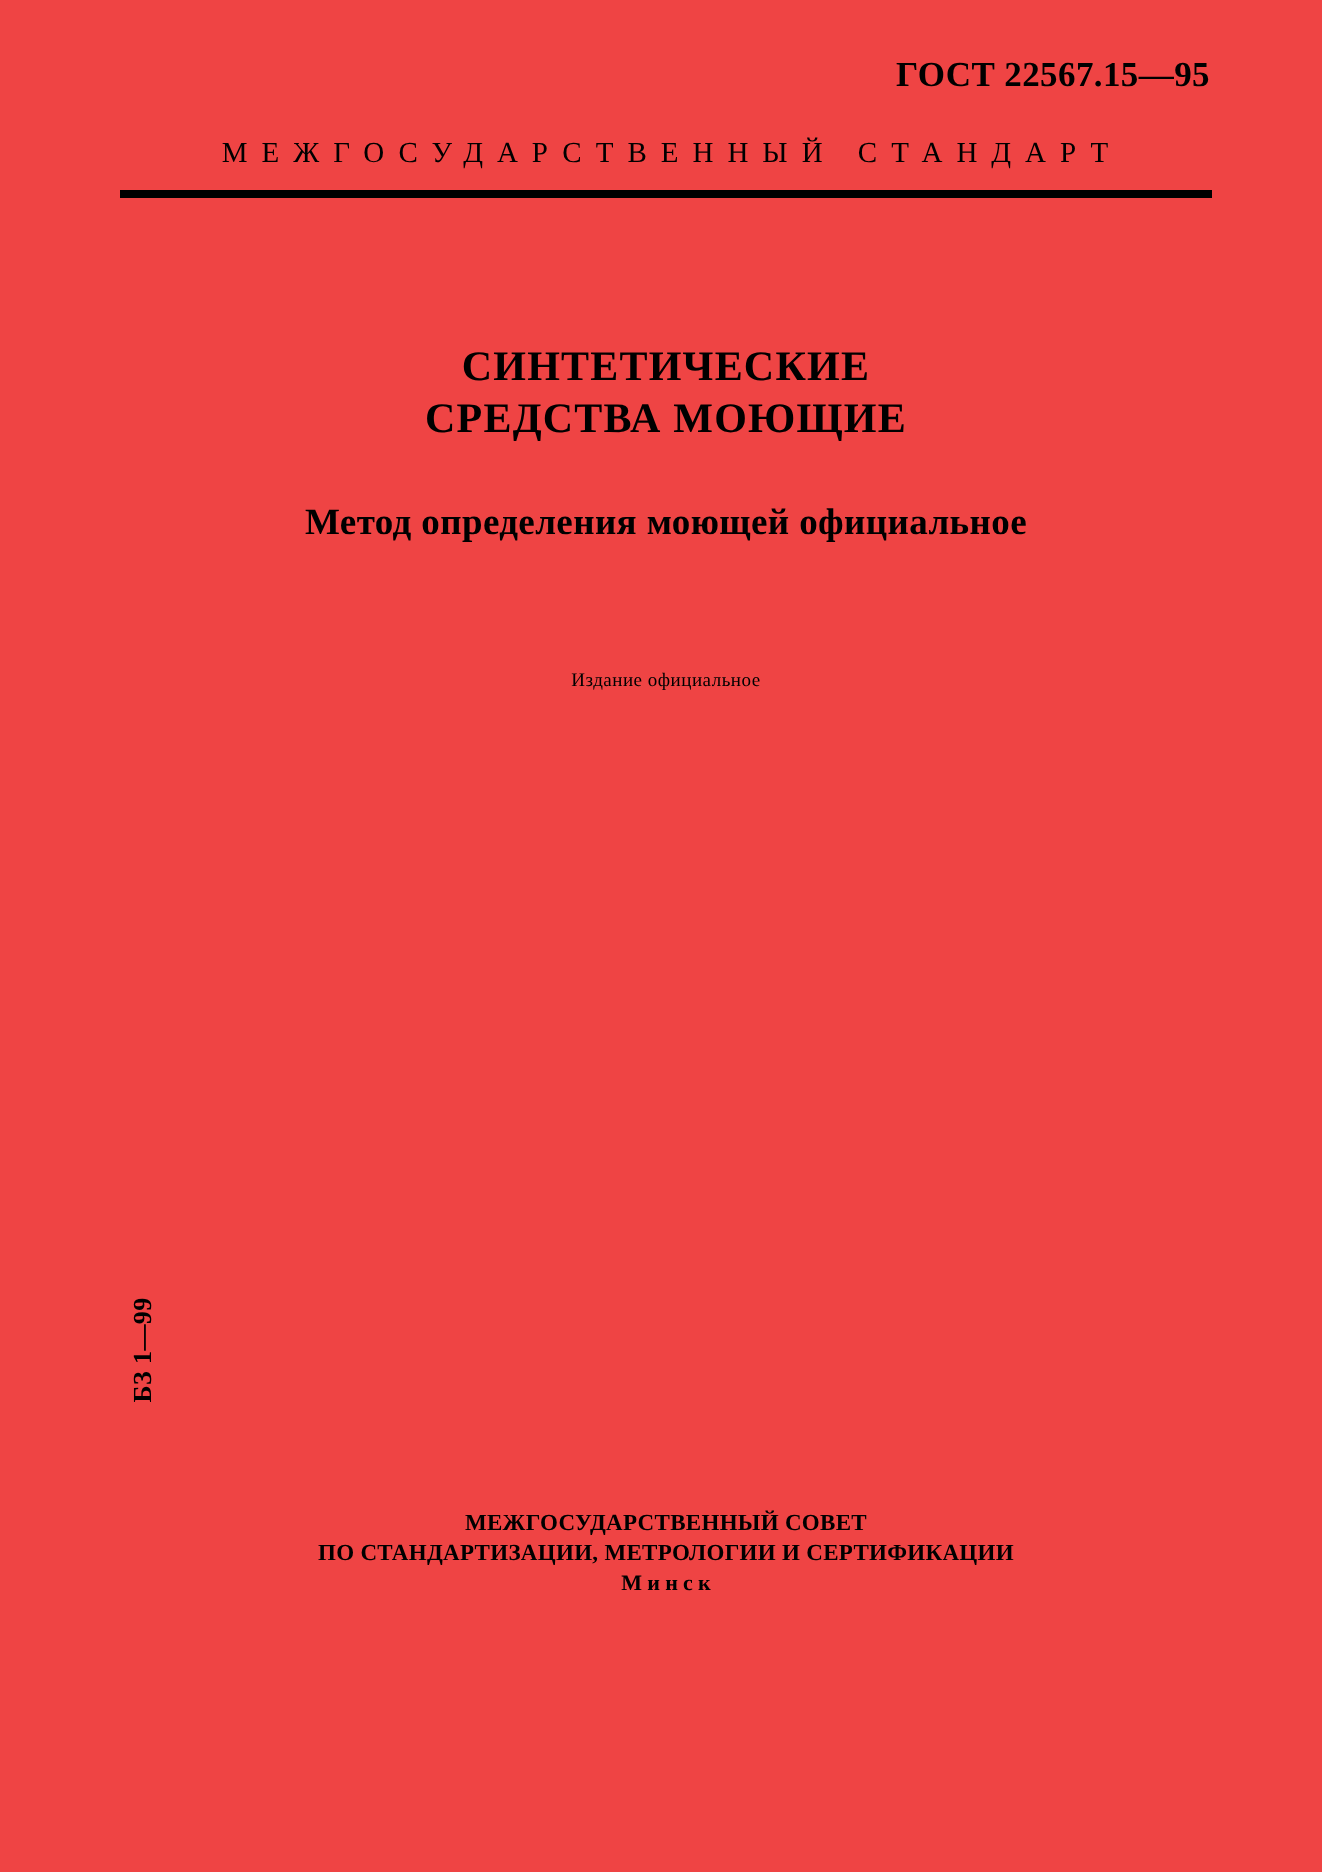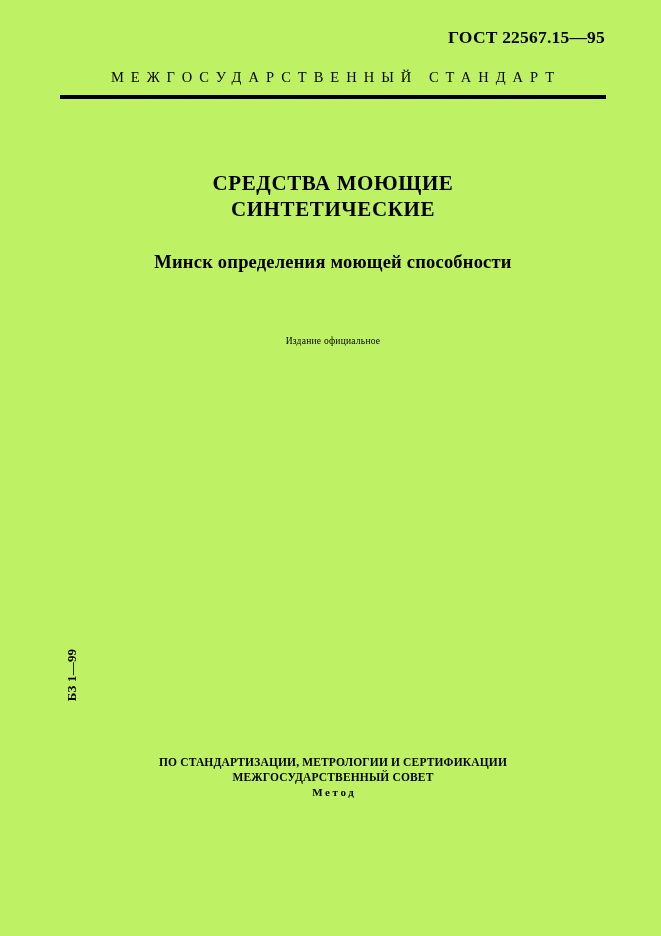--- a/index.html
+++ b/index.html
@@ -5,21 +5,21 @@
   html, body {
     margin: 0;
     padding: 0;
     background: #ffffff;
   }
 
   .page {
     position: relative;
     width: 661px;
     height: 936px;
-    background: #bef264;
+    background: #ef4444;
     margin: 0 auto;
     overflow: hidden;
     font-family: "Liberation Serif", "DejaVu Serif", serif;
     color: #000000;
     -webkit-font-smoothing: antialiased;
   }
 
   
 
   .gost-number {
@@ -157,31 +157,31 @@
 
 <div class="page">
 
   <div class="gost-number">ГОСТ 22567.15—95</div>
 
   <div class="standard-word">МЕЖГОСУДАРСТВЕННЫЙ СТАНДАРТ</div>
 
   <div class="header-rule"></div>
 
   <div class="title-block">
+    <div class="doc-title-line">СИНТЕТИЧЕСКИЕ</div>
     <div class="doc-title-line">СРЕДСТВА МОЮЩИЕ</div>
-    <div class="doc-title-line">СИНТЕТИЧЕСКИЕ</div>
   </div>
 
-  <div class="doc-subtitle">Минск определения моющей способности</div>
+  <div class="doc-subtitle">Метод определения моющей официальное</div>
 
   <div class="official-edition">Издание официальное</div>
 
   <div class="side-code">
     <div class="side-code-text">БЗ 1—99</div>
   </div>
 
   <div class="footer">
+    <div class="footer-line">МЕЖГОСУДАРСТВЕННЫЙ СОВЕТ</div>
     <div class="footer-line">ПО СТАНДАРТИЗАЦИИ, МЕТРОЛОГИИ И СЕРТИФИКАЦИИ</div>
-    <div class="footer-line">МЕЖГОСУДАРСТВЕННЫЙ СОВЕТ</div>
-    <div class="footer-city">Метод</div>
+    <div class="footer-city">Минск</div>
   </div>
 
 </div>
 
 </body></html>

